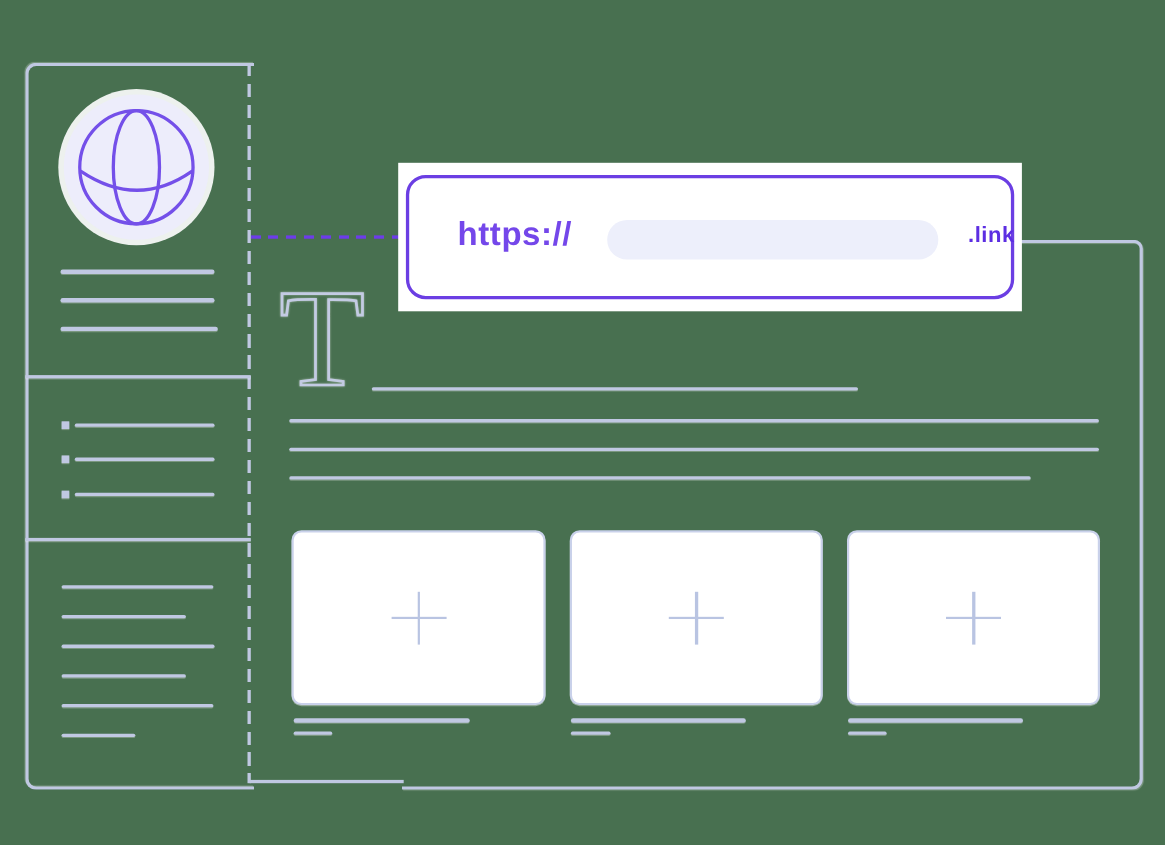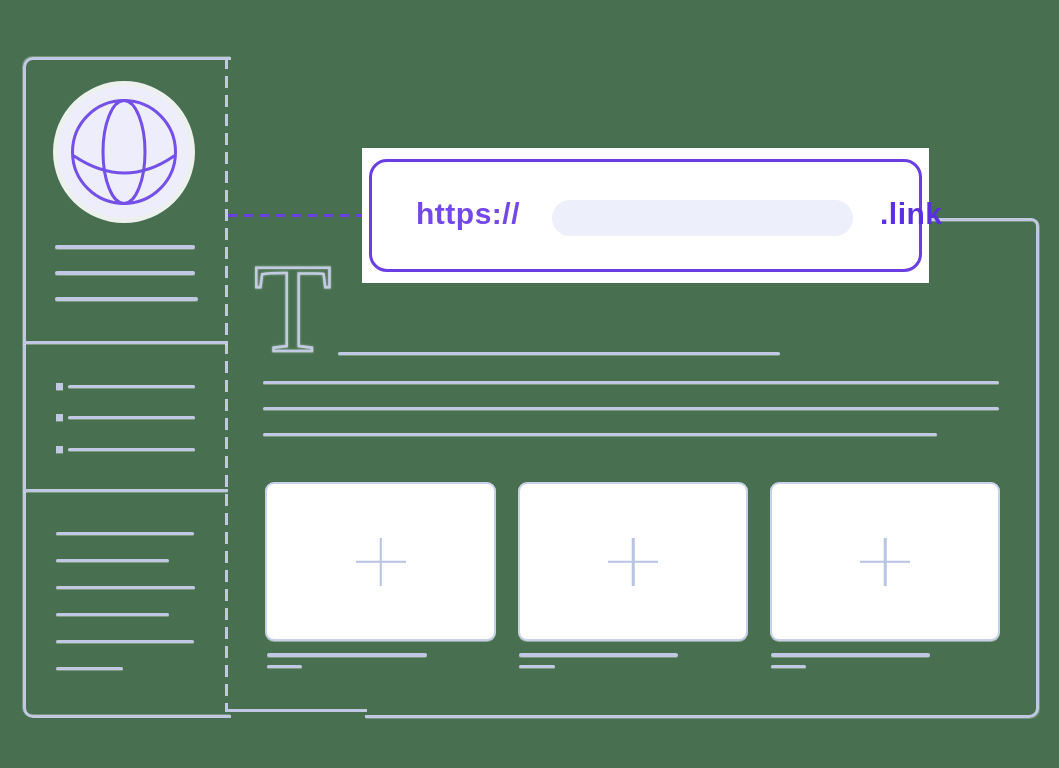--- a/index.html
+++ b/index.html
@@ -61,21 +61,21 @@
   .protocol{
     position:absolute;left:54px;top:48px;font-size:30px;line-height:36px;
     font-weight:600;color:#7447ea;letter-spacing:.5px;
   }
   .domain-pill{
     position:absolute;left:190px;top:52px;width:301px;height:36px;border-radius:18px;
     background:#edeffb;border:none;outline:none;font-size:22px;color:#5c2ee2;
     padding:0 14px;box-sizing:border-box;font-family:"Liberation Sans",sans-serif;
   }
   .tld{
-    position:absolute;left:518px;top:48px;font-size:30px;line-height:36px;
+    position:absolute;left:518px;top:48px;font-size:20px;line-height:36px;
     font-weight:700;color:#5c2ee2;letter-spacing:.5px;
   }
   
   .drop-cap{
     position:absolute;left:254px;top:245px;
     font-family:"Liberation Serif",serif;font-size:127px;line-height:1;
     color:transparent;-webkit-text-stroke:2.5px #c3cbe3;
     filter:drop-shadow(0 0 1px rgba(255,255,255,.45));
   }
   

